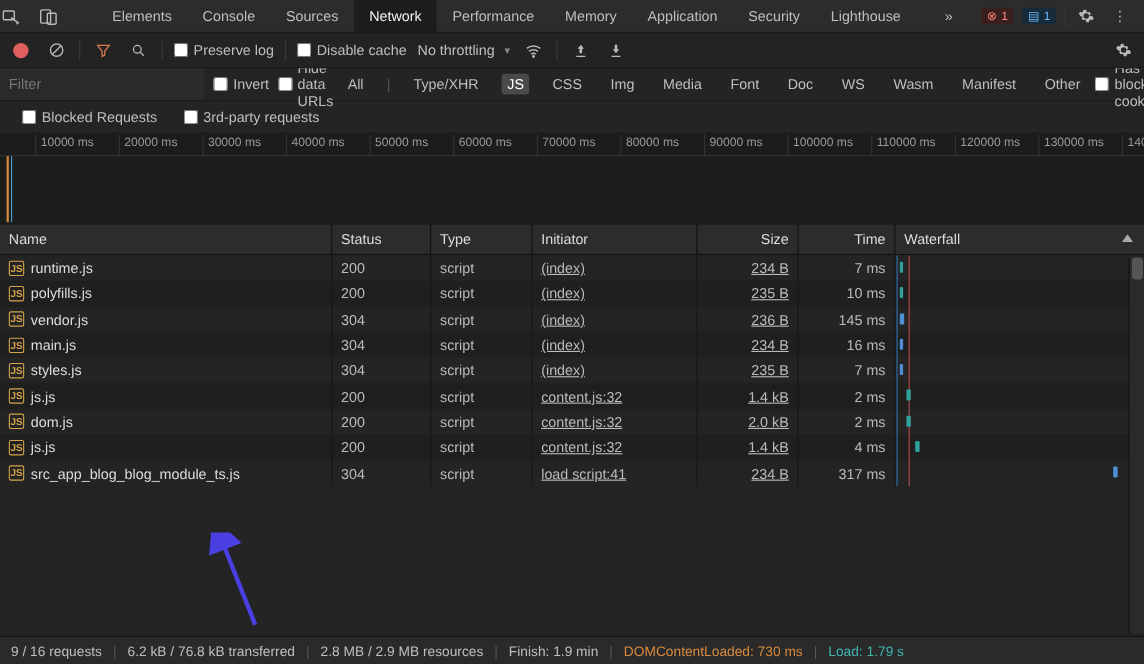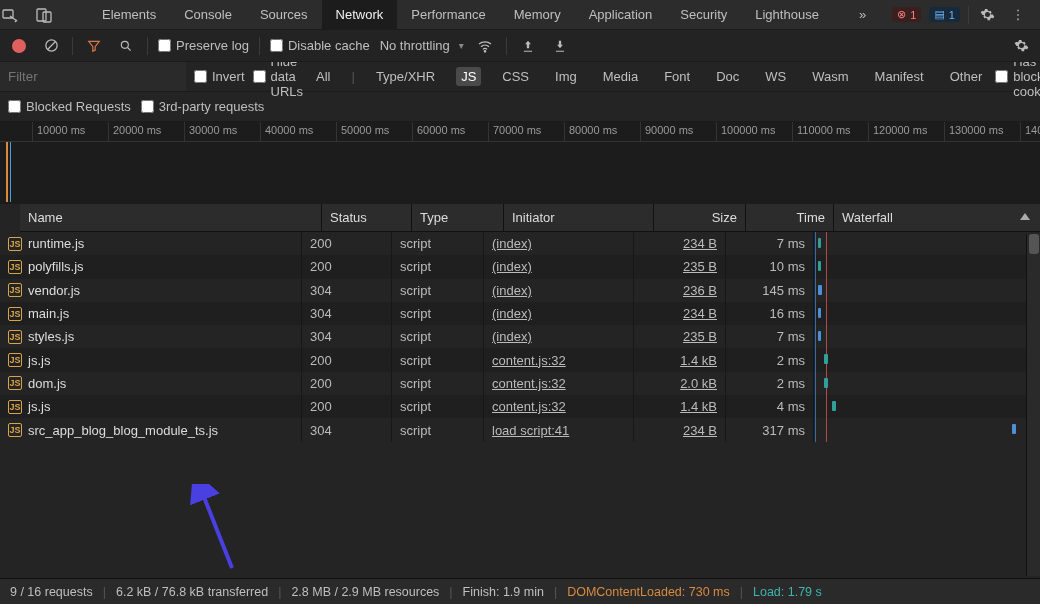--- a/index.html
+++ b/index.html
@@ -69,22 +69,22 @@
 .filter-input {
   width: 186px; height: 100%; padding: 0 8px; background: #2a2a2a;
   border: none; color: #bbb; outline: none;
 }
 .filter-chips { display: flex; align-items: center; gap: 8px; padding-left: 8px; }
 .chip { color: #bfbfbf; padding: 2px 5px; border-radius: 3px; cursor: pointer; }
 .chip.sel { background: #4a4a4a; color: #fff; }
 .filter-sep { color: #555; }
 
 .filterrow2 {
-  display: flex; align-items: center; gap: 10px; height: 30px;
-  padding: 0 8px; border-bottom: 1px solid #1b1b1b; color: #bfbfbf;
+  display: flex; align-items: center; gap: 24px; height: 30px;
+  padding: 0 20px; border-bottom: 1px solid #1b1b1b; color: #bfbfbf;
 }
 
 .timeline {
   height: 82px; border-bottom: 1px solid #1b1b1b; background: #1c1c1c;
   position: relative; overflow: hidden;
 }
 .timeline-ticks {
   display: flex; height: 20px; border-bottom: 1px solid #333;
   font-size: 11px; color: #9a9a9a; padding-left: 32px;
 }
@@ -96,21 +96,21 @@
   position: absolute; left: 6px; top: 0; width: 2px; height: 60px;
   background: #d88a3f;
 }
 .tl-blue {
   position: absolute; left: 10px; top: 0; width: 1px; height: 60px;
   background: #4aa0d8;
 }
 
 .thead {
   display: flex; height: 28px; background: #2c2c2c; align-items: center;
-  border-bottom: 1px solid #111; font-size: 13px; color: #ddd; margin-left: 20px;
+  border-bottom: 1px solid #111; font-size: 13px; color: #ddd;
 }
 .col { padding: 0 8px; border-right: 1px solid #111; height: 100%;
   display: flex; align-items: center; }
 .col:last-child { border-right: none; }
 .col-name { width: 302px; }
 .col-status { width: 90px; }
 .col-type { width: 92px; }
 .col-init { width: 150px; }
 .col-size { width: 92px; justify-content: flex-end; }
 .col-time { width: 88px; justify-content: flex-end; }

